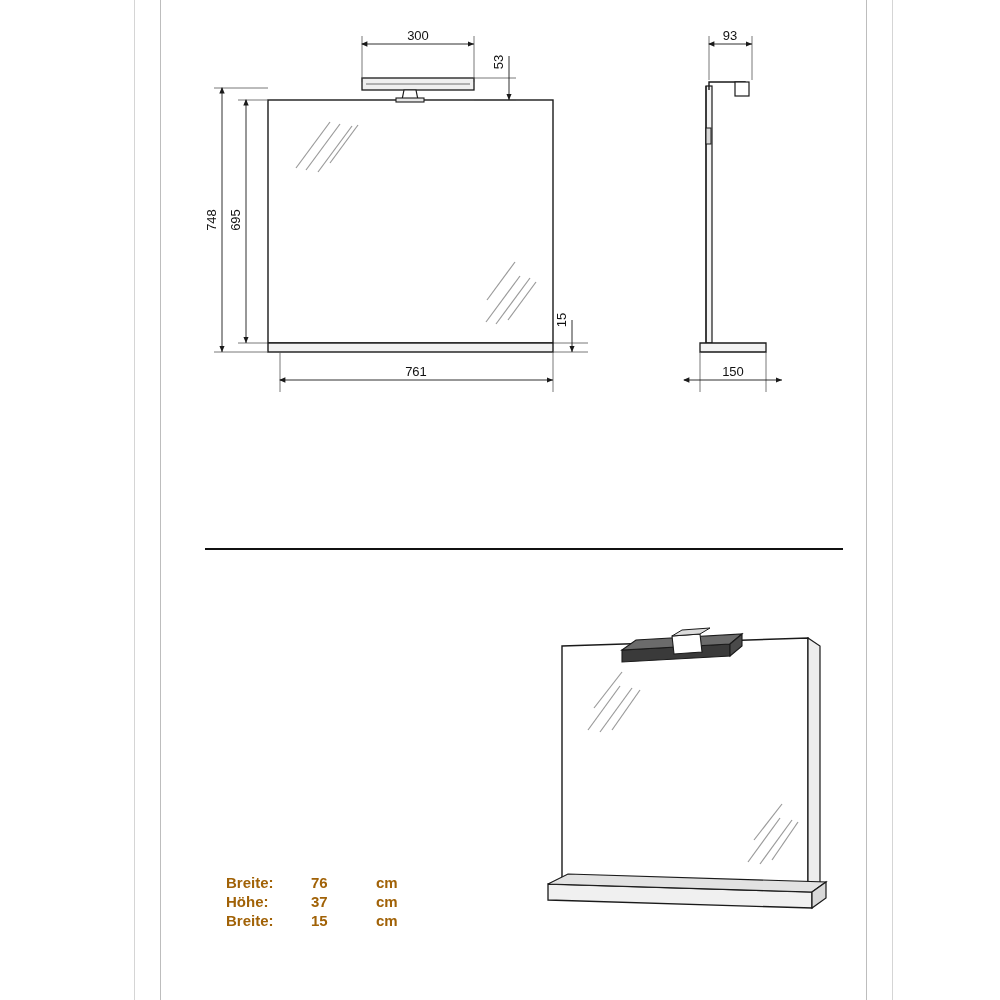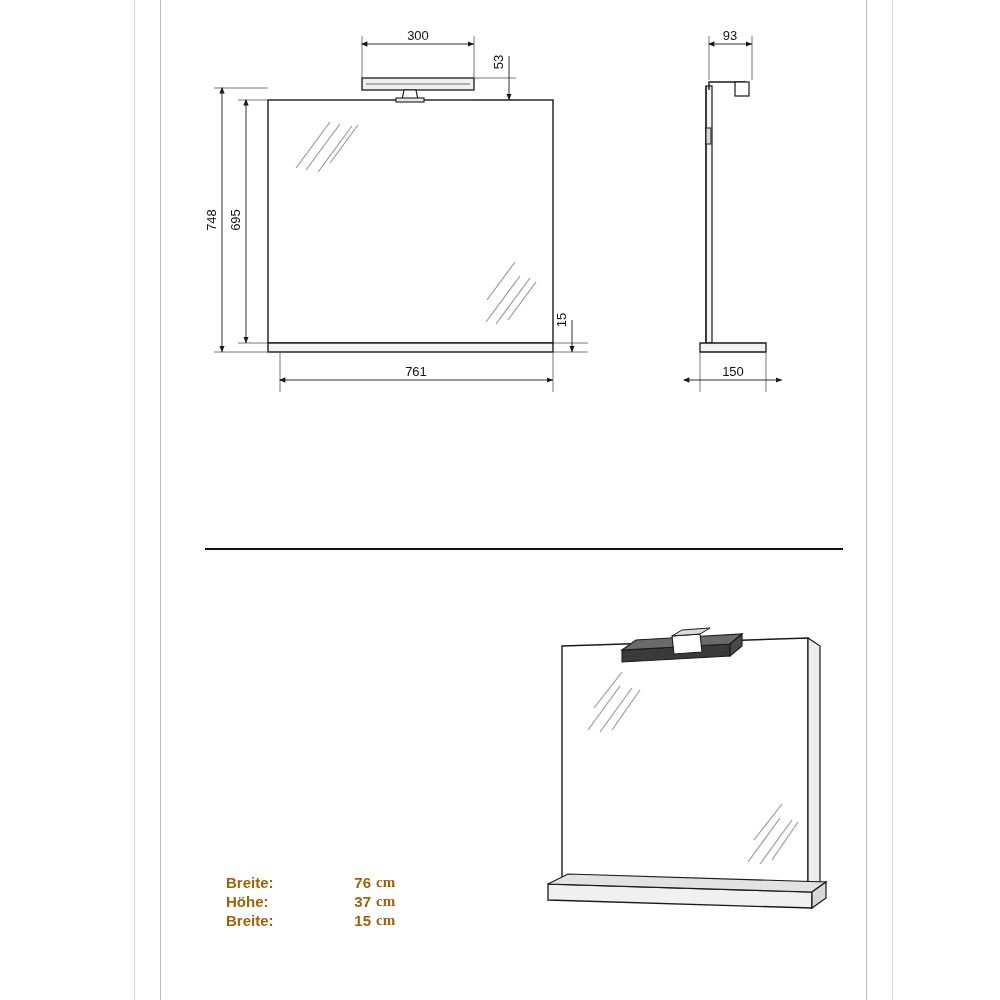--- a/index.html
+++ b/index.html
@@ -58,27 +58,25 @@
   }
   .spec-row {
     display: flex;
   }
   .spec-label {
     width: 85px;
     font-weight: 700;
   }
   .spec-value {
     width: 60px;
-    text-align: right;
     font-weight: 700;
   }
   .spec-unit {
     padding-left: 5px;
     font-weight: 700;
-    font-family: Liberation Serif, serif;
   }
 </style>
 </head>
 <body>
 
 <div class="page">
 
   <div class="frame-line v1"></div>
   <div class="frame-line v2"></div>
   <div class="frame-line v3"></div>

